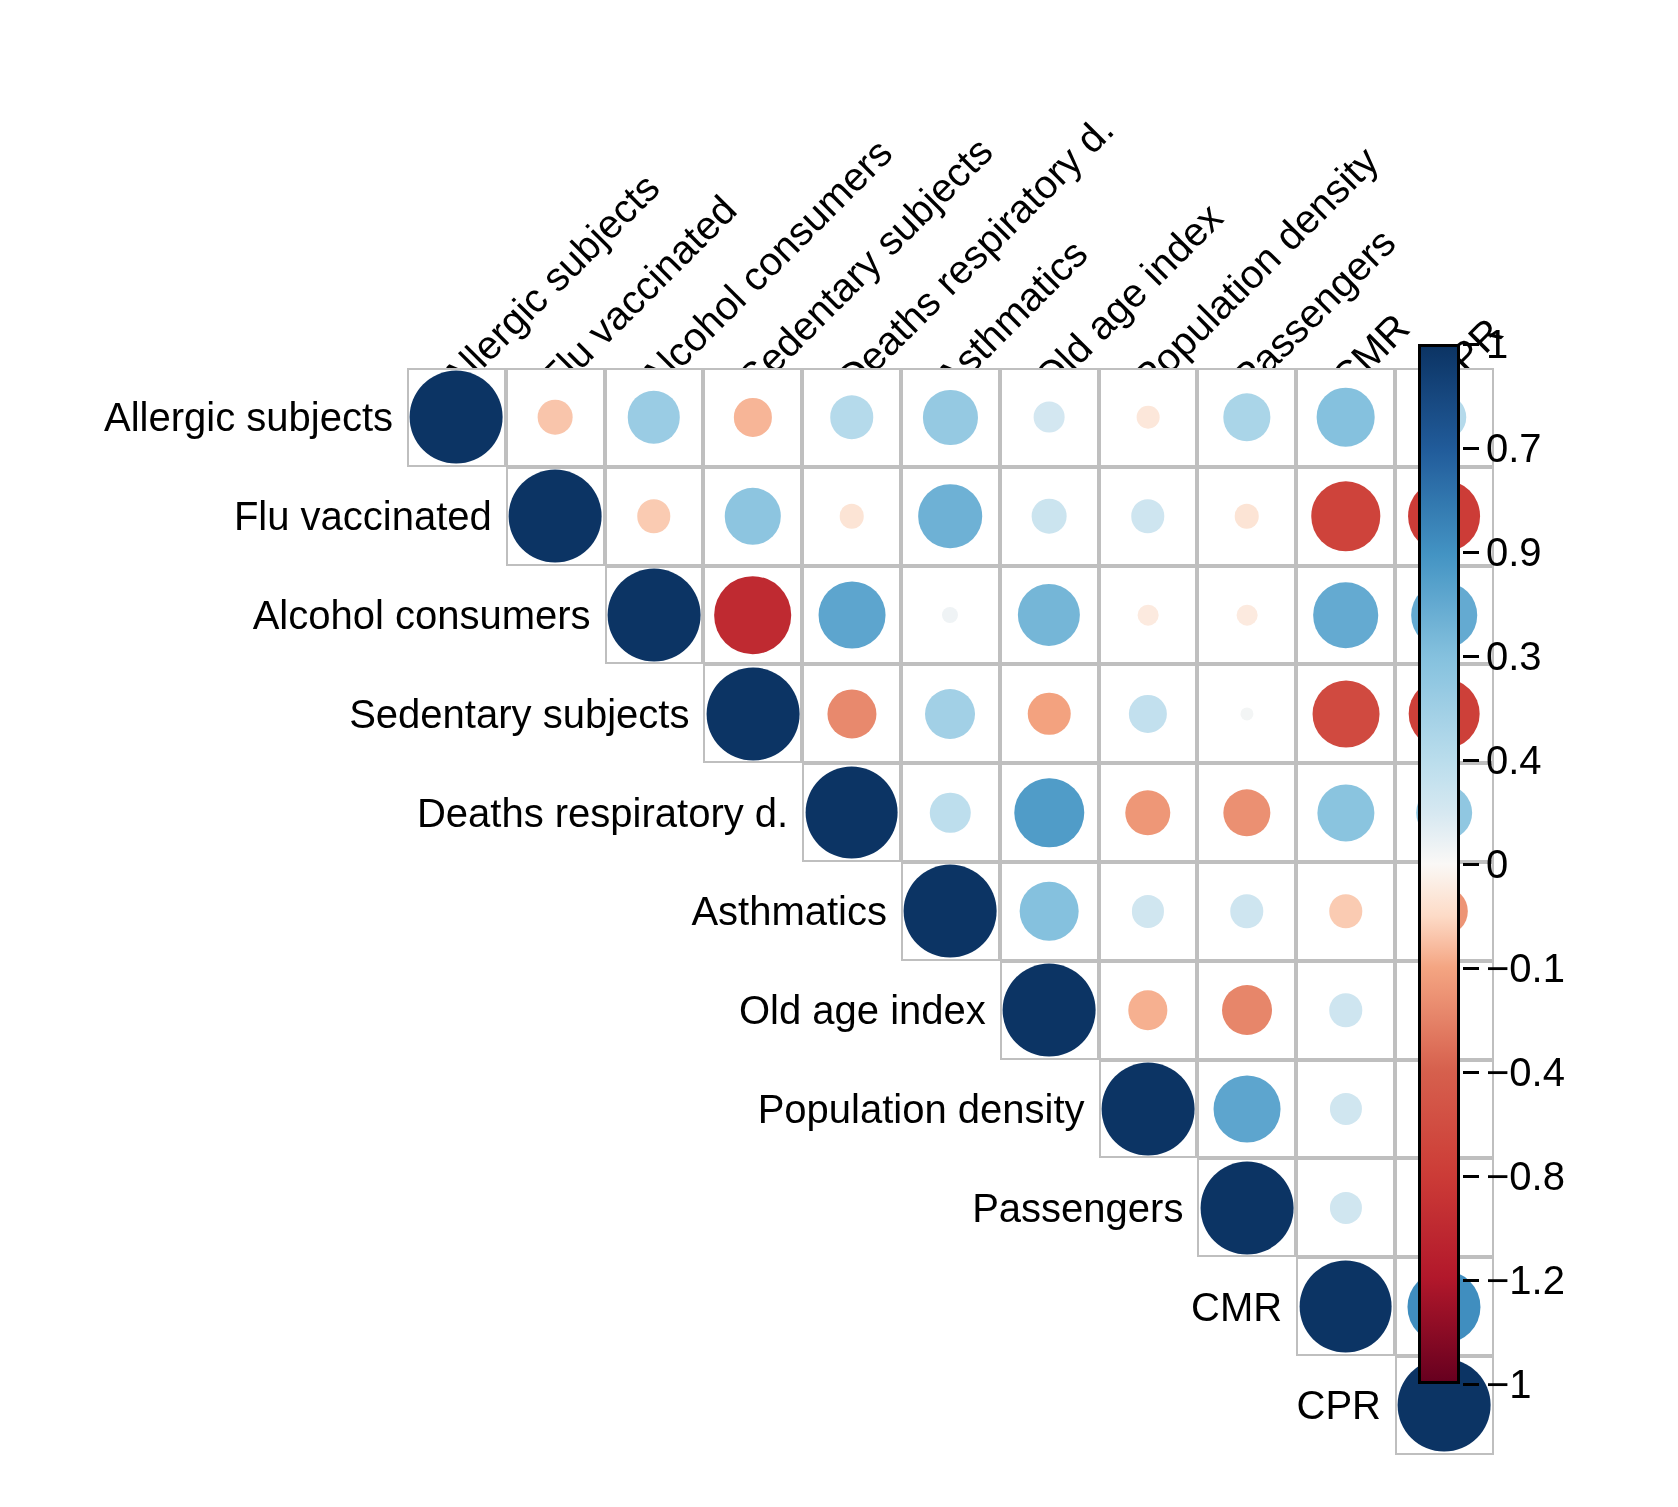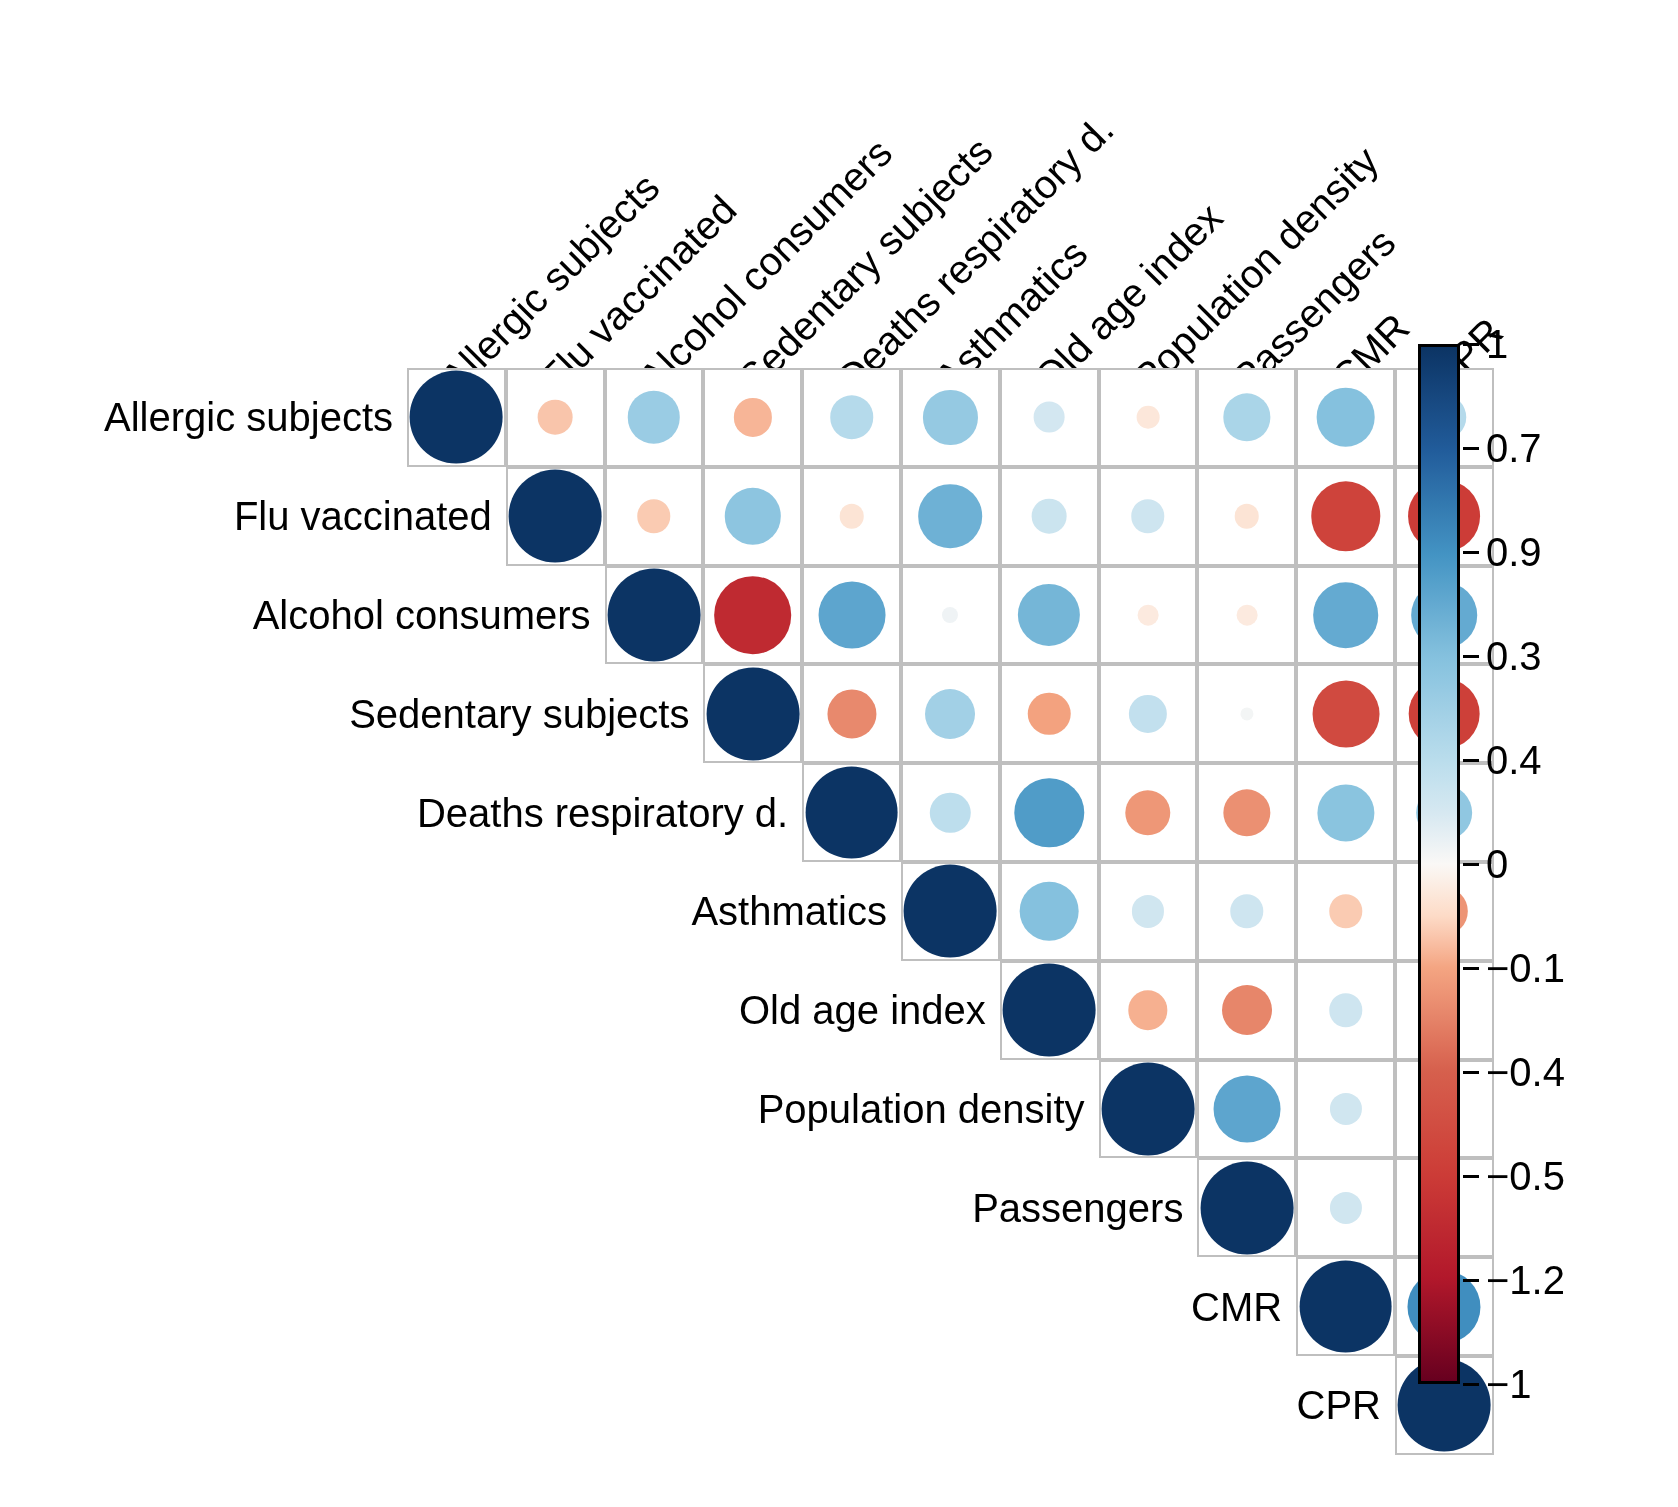--- a/index.html
+++ b/index.html
@@ -240,21 +240,21 @@
       <div class="cbar-tick-label" style="left: 1486px; top: 656px;">0.3</div>
       <div class="cbar-tick" style="left: 1463px; top: 759px; width: 16px;"></div>
       <div class="cbar-tick-label" style="left: 1486px; top: 760px;">0.4</div>
       <div class="cbar-tick" style="left: 1463px; top: 863px; width: 16px;"></div>
       <div class="cbar-tick-label" style="left: 1486px; top: 864px;">0</div>
       <div class="cbar-tick" style="left: 1463px; top: 967px; width: 16px;"></div>
       <div class="cbar-tick-label" style="left: 1486px; top: 968px;">−0.1</div>
       <div class="cbar-tick" style="left: 1463px; top: 1071px; width: 16px;"></div>
       <div class="cbar-tick-label" style="left: 1486px; top: 1072px;">−0.4</div>
       <div class="cbar-tick" style="left: 1463px; top: 1175px; width: 16px;"></div>
-      <div class="cbar-tick-label" style="left: 1486px; top: 1176px;">−0.5</div>
+      <div class="cbar-tick-label" style="left: 1486px; top: 1176px;">−0.8</div>
       <div class="cbar-tick" style="left: 1463px; top: 1279px; width: 16px;"></div>
       <div class="cbar-tick-label" style="left: 1486px; top: 1280px;">−1.2</div>
       <div class="cbar-tick" style="left: 1463px; top: 1383px; width: 16px;"></div>
       <div class="cbar-tick-label" style="left: 1486px; top: 1384px;">−1</div>
     </div>
 <div class="row-label" style="left: 0px; width: 393px; top: 417.4px;">Allergic subjects</div>
     <div class="row-label" style="left: 0px; width: 491.8px; top: 516.2px;">Flu vaccinated</div>
     <div class="row-label" style="left: 0px; width: 590.6px; top: 615px;">Alcohol consumers</div>
     <div class="row-label" style="left: 0px; width: 689.4px; top: 713.8px;">Sedentary subjects</div>
     <div class="row-label" style="left: 0px; width: 788.2px; top: 812.6px;">Deaths respiratory d.</div>

